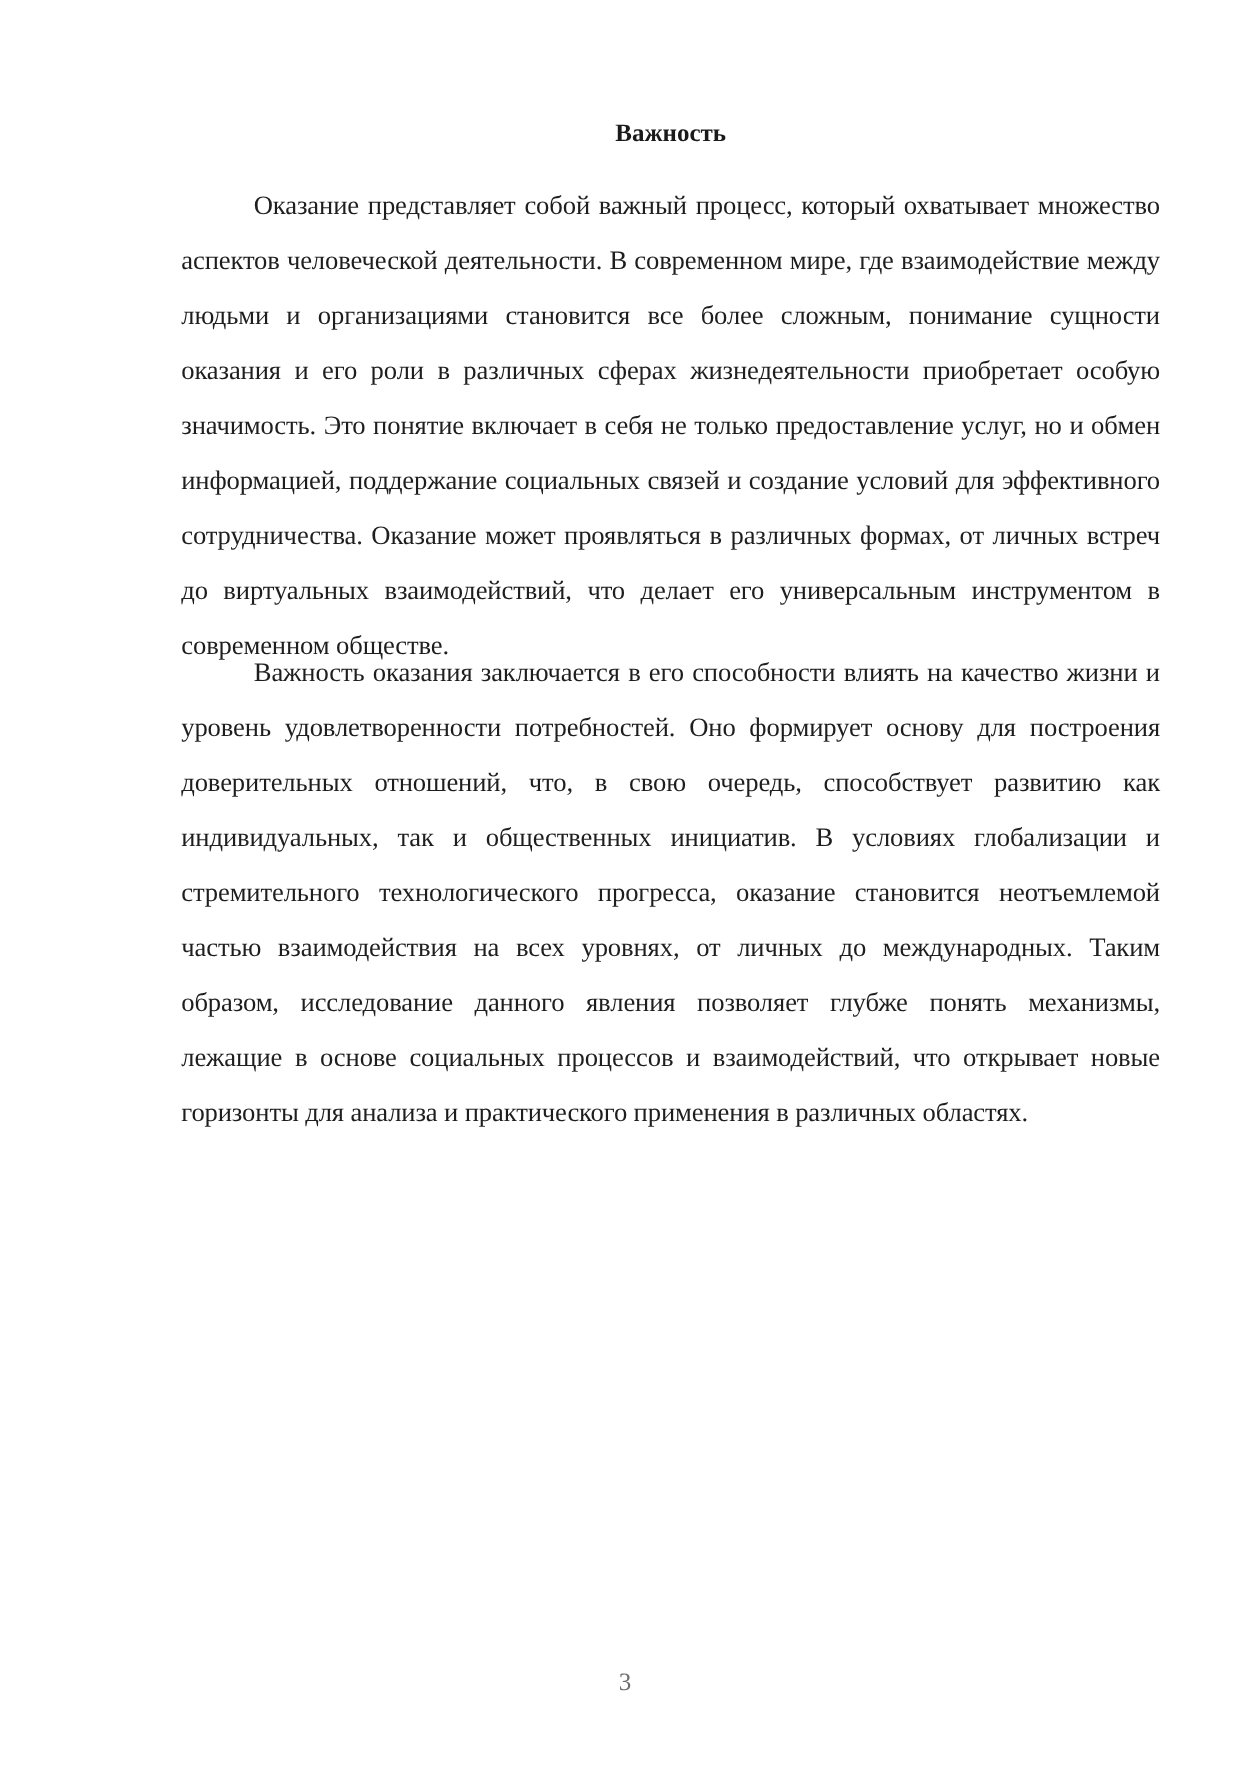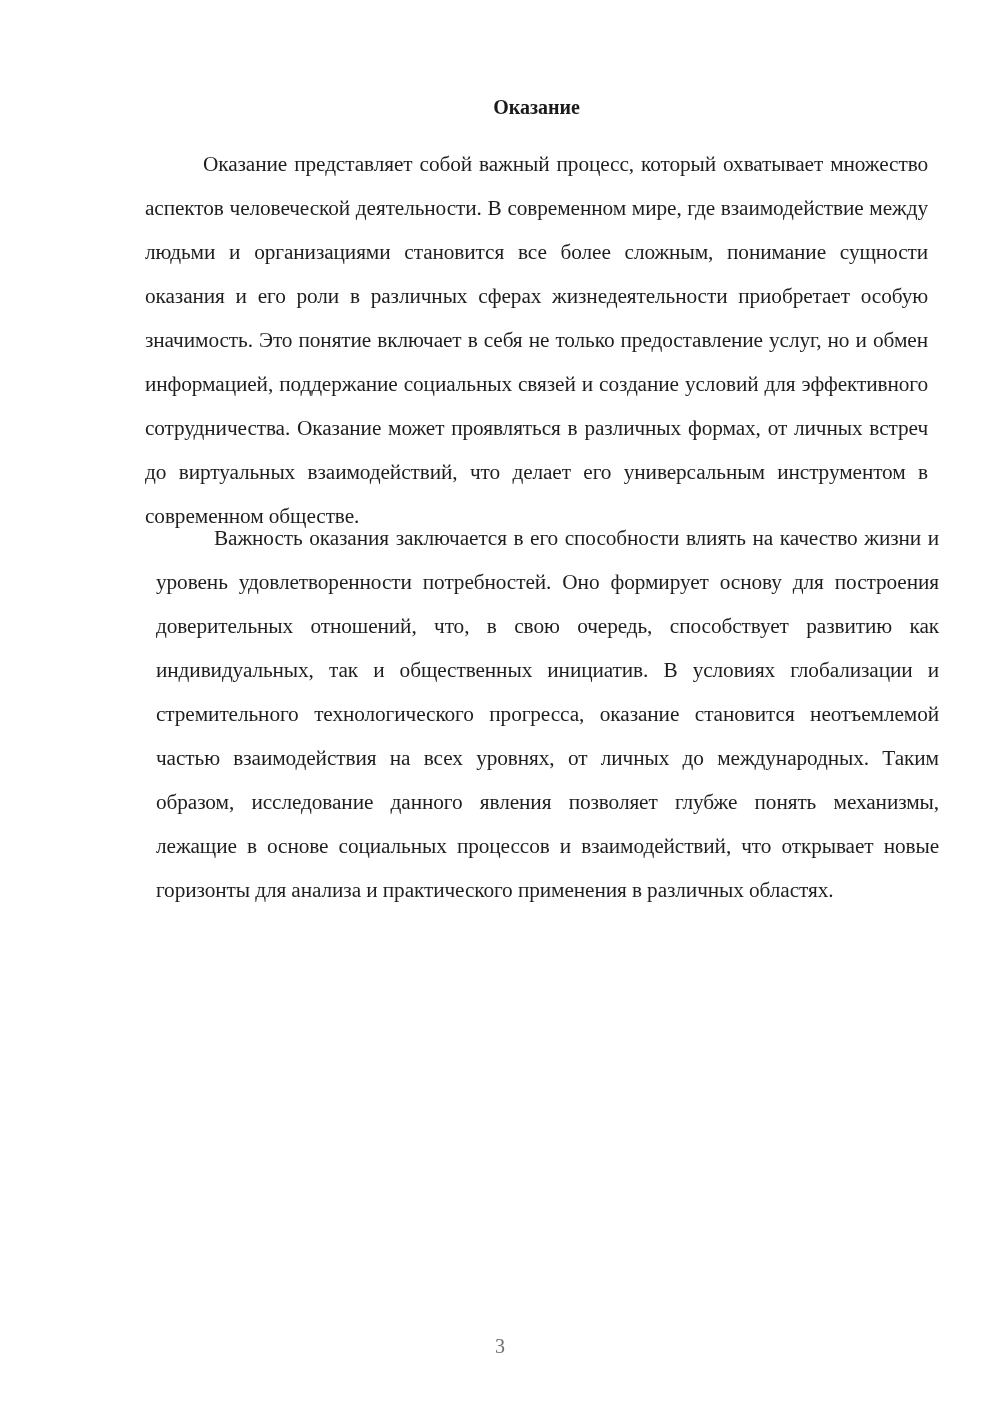--- a/index.html
+++ b/index.html
@@ -17,29 +17,29 @@
   }
   .body-text {
     position: absolute; left: 145px; width: 783px;
     font-family: "Liberation Serif", "DejaVu Serif", serif;
     font-size: 21.3px; line-height: 44px; color: #1e1e1e;
     text-align: justify; text-indent: 58px;
     margin: 0;
     letter-spacing: -0.1px;
   }
   #para1 { top: 142px; }
-  #para2 { top: 516px; margin-left: 11px; }
+  #para2 { top: 516px; }
   .page-number {
     position: absolute; left: 0; width: 1000px; top: 1335px;
     text-align: center;
     font-family: "Liberation Serif", "DejaVu Serif", serif;
     font-size: 20px; color: #6e6e6e;
   }
 </style>
 </head>
 <body>
 
 <div class="page">
-  <h1 class="heading">Оказание</h1>
+  <h1 class="heading">Важность</h1>
   <p class="body-text" id="para1">Оказание представляет собой важный процесс, который охватывает множество аспектов человеческой деятельности. В современном мире, где взаимодействие между людьми и организациями становится все более сложным, понимание сущности оказания и его роли в различных сферах жизнедеятельности приобретает особую значимость. Это понятие включает в себя не только предоставление услуг, но и обмен информацией, поддержание социальных связей и создание условий для эффективного сотрудничества. Оказание может проявляться в различных формах, от личных встреч до виртуальных взаимодействий, что делает его универсальным инструментом в современном обществе.</p>
   <p class="body-text" id="para2">Важность оказания заключается в его способности влиять на качество жизни и уровень удовлетворенности потребностей. Оно формирует основу для построения доверительных отношений, что, в свою очередь, способствует развитию как индивидуальных, так и общественных инициатив. В условиях глобализации и стремительного технологического прогресса, оказание становится неотъемлемой частью взаимодействия на всех уровнях, от личных до международных. Таким образом, исследование данного явления позволяет глубже понять механизмы, лежащие в основе социальных процессов и взаимодействий, что открывает новые горизонты для анализа и практического применения в различных областях.</p>
   <div class="page-number">3</div>
 </div>
 
 </body></html>

